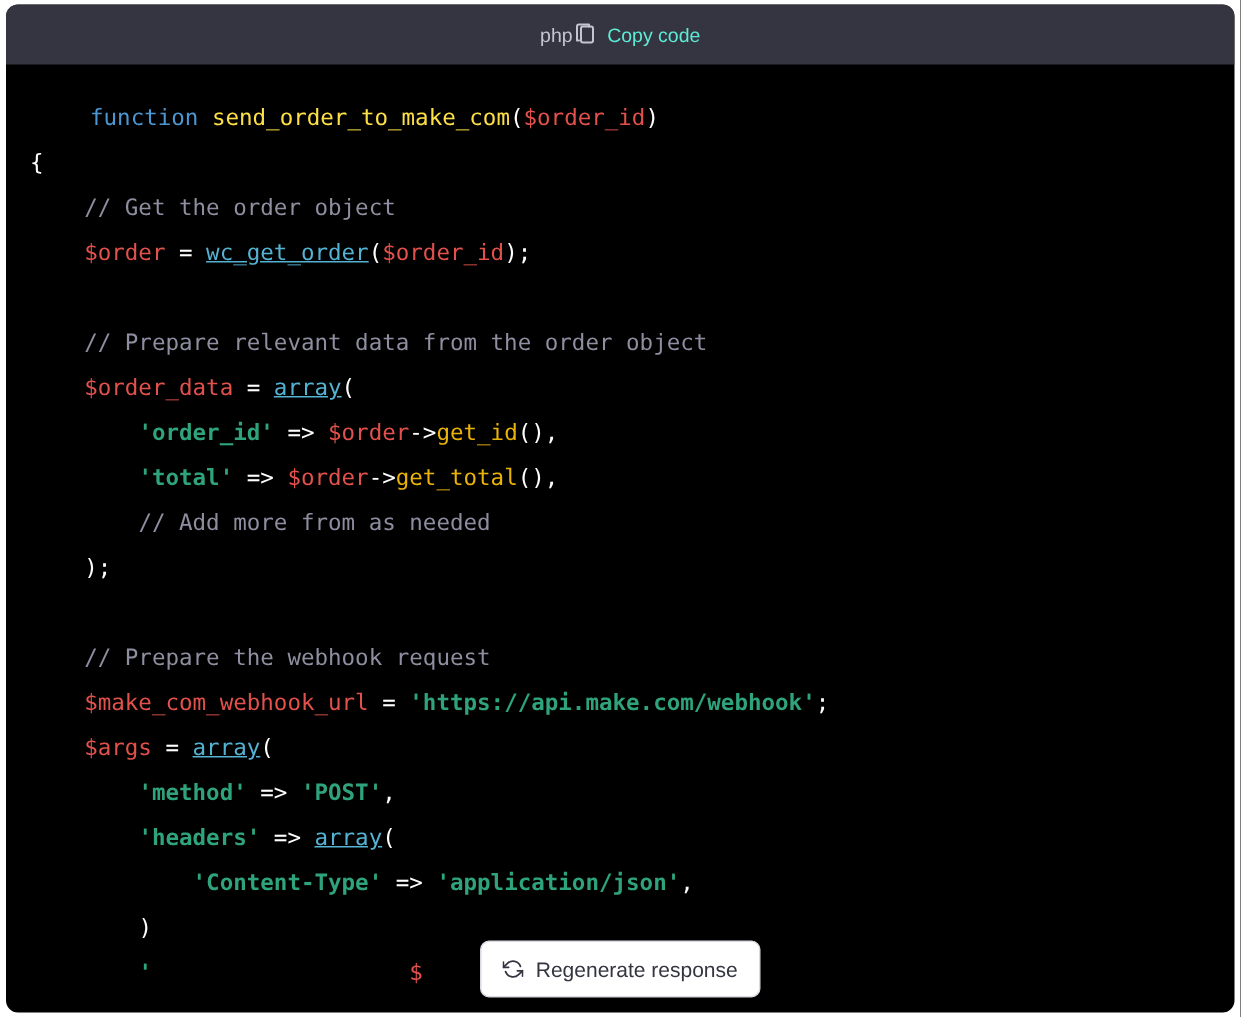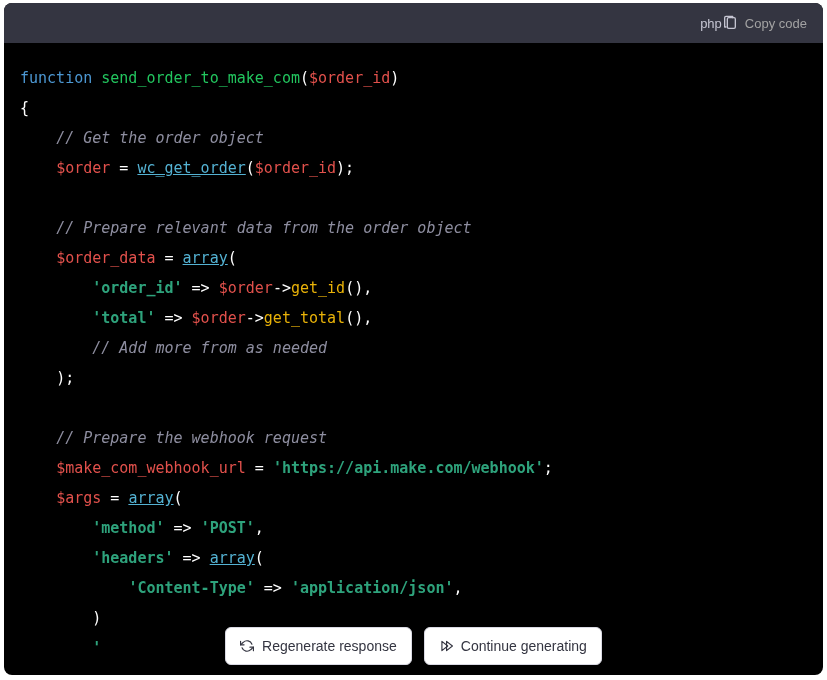--- a/index.html
+++ b/index.html
@@ -21,57 +21,57 @@
       overflow: hidden;
       height: 100%;
       display: flex;
       flex-direction: column;
       position: relative;
     }
     .code-header {
       background: #343541;
       color: #c5c5d2;
       display: flex;
-      justify-content: flex-end;
+      justify-content: center;
       align-items: center;
       padding: 8px 16px;
       font-size: 13px;
       font-family: -apple-system, BlinkMacSystemFont, "Segoe UI", Helvetica, Arial, sans-serif;
       height: 40px;
     }
     .lang-label {
       color: #c5c5d2;
     }
     .copy-btn {
       display: flex;
       align-items: center;
       gap: 7px;
       cursor: pointer;
-      color: #a3a3a3;
+      color: #5eead4;
     }
     .copy-icon svg {
       width: 16px;
       height: 16px;
       display: block;
     }
     .code-body {
       flex: 1;
       overflow: hidden;
       padding: 20px 16px 16px 16px;
       font-size: 15px;
       line-height: 30px;
       color: #fff;
       white-space: pre;
     }
-    .tok-keyword { color: #4c97d2; }
-    .tok-func { color: #22c55e; }
+    .tok-keyword { color: #4c97d2; margin-left: 40px; }
+    .tok-func { color: #fde047; }
     .tok-var { color: #e2514c; text-align: right; }
     .tok-builtin { color: #54b2d3; text-decoration: underline; }
     .tok-string { color: #2ea37c; font-weight: bold; }
-    .tok-comment { color: #8e8ea0; font-style: italic; }
+    .tok-comment { color: #8e8ea0; }
     .tok-punct { color: #ffffff; }
     .tok-method { color: #eab308; }
     .tok-white { color: #ffffff; }
 
     .action-bar {
       position: absolute;
       bottom: 10px;
       left: 0;
       right: 0;
       display: flex;
@@ -142,24 +142,15 @@
       <span>
         <svg viewBox="0 0 24 24" fill="none" stroke="#343541" stroke-width="2" stroke-linecap="round" stroke-linejoin="round">
           <polyline points="1 4 1 10 7 10"></polyline>
           <polyline points="23 20 23 14 17 14"></polyline>
           <path d="M20.49 9A9 9 0 0 0 5.64 5.64L1 10"></path>
           <path d="M3.51 15a9 9 0 0 0 14.85 3.36L23 14"></path>
         </svg>
       </span>
       <span>Regenerate response</span>
     </button>
-    <button class="action-btn">
-      <span>
-        <svg viewBox="0 0 24 24" fill="none" stroke="#343541" stroke-width="2" stroke-linecap="round" stroke-linejoin="round">
-          <polygon points="5 4 15 12 5 20 5 4"></polygon>
-          <polygon points="13 4 23 12 13 20 13 4"></polygon>
-        </svg>
-      </span>
-      <span>Continue generating</span>
-    </button>
   </div>
 
 </div>
 
 </body></html>

